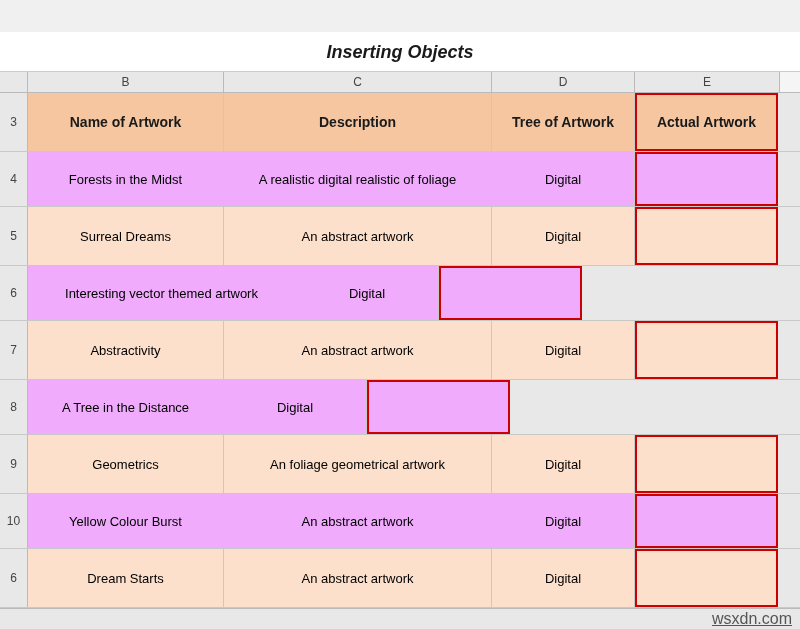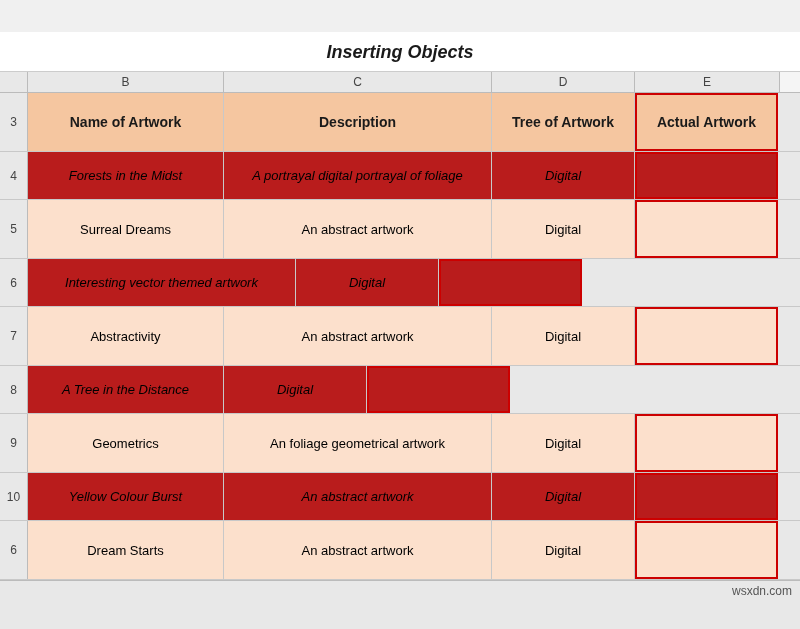--- a/index.html
+++ b/index.html
@@ -94,23 +94,22 @@
     .header-row .cell {
       background: #f5c6a0;
       font-weight: bold;
       font-size: 14px;
       color: #1a1a1a;
       height: 58px;
     }
 
     
     .data-row-white .cell {
-      background: #b91c1c;
-      height: 47px;
-      font-style: italic;
+      background: #f0abfc;
+      height: 54px;
     }
 
     .data-row-peach .cell {
       background: #fce0cc;
       height: 58px;
     }
 
     
     .cell-e {
       border: 2px solid #cc0000 !important;
@@ -142,22 +141,23 @@
       border-top: 1px solid #bbb;
       display: flex;
       align-items: center;
       justify-content: flex-end;
       padding-right: 8px;
       font-size: 11px;
       color: #777;
     }
 
     .watermark {
-      font-size: 12px;
+      font-size: 16px;
       color: #555;
+      text-decoration: underline;
     }
   </style>
 </head>
 <body>
 
 <div class="spreadsheet-wrapper">
 
   <div class="title-bar">
     <span>Inserting Objects</span>
   </div>
@@ -183,21 +183,21 @@
     </div>
     <div class="cell col-e-width cell-e">
       <span>Actual Artwork</span>
     </div>
   </div>
 
   <div id="data-rows-container">
       <div class="grid-row data-row-white row-4">
       <div class="row-num">4</div>
       <div class="cell col-b-width">Forests in the Midst</div>
-      <div class="cell col-c-width">A portrayal digital portrayal of  foliage</div>
+      <div class="cell col-c-width">A realistic digital realistic of  foliage</div>
       <div class="cell col-d-width">Digital</div>
       <div class="cell col-e-width cell-e"></div>
     </div>
       <div class="grid-row data-row-peach row-5">
       <div class="row-num">5</div>
       <div class="cell col-b-width">Surreal Dreams</div>
       <div class="cell col-c-width">An abstract artwork</div>
       <div class="cell col-d-width">Digital</div>
       <div class="cell col-e-width cell-e"></div>
     </div>

